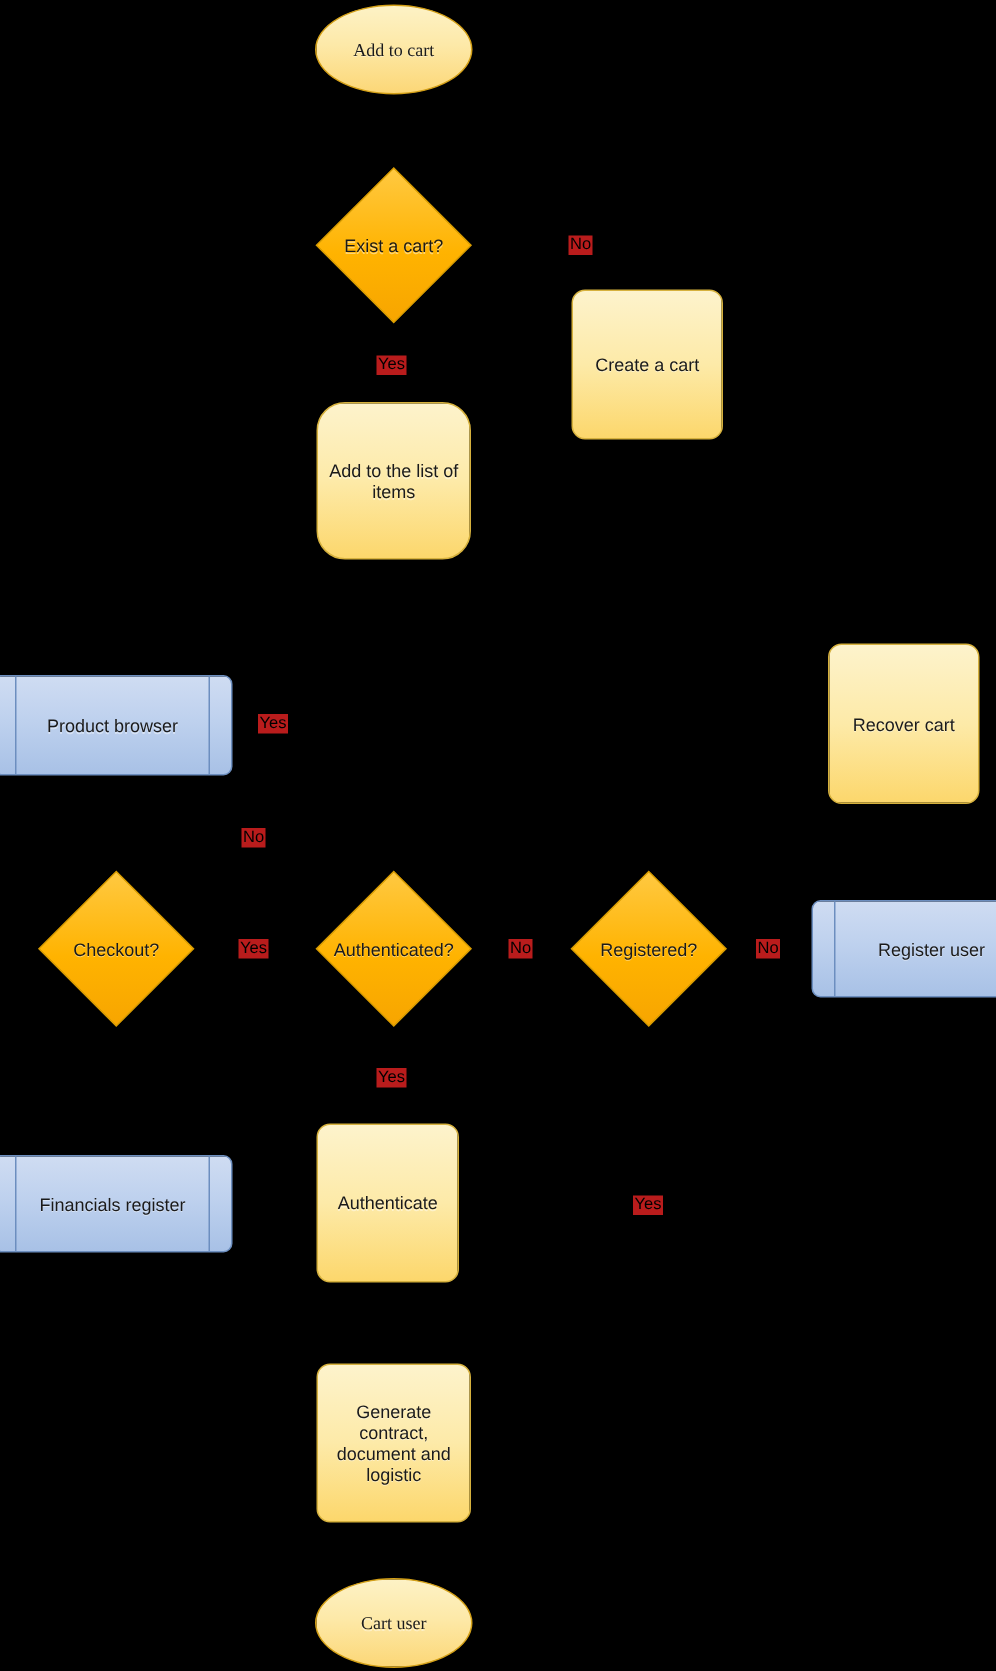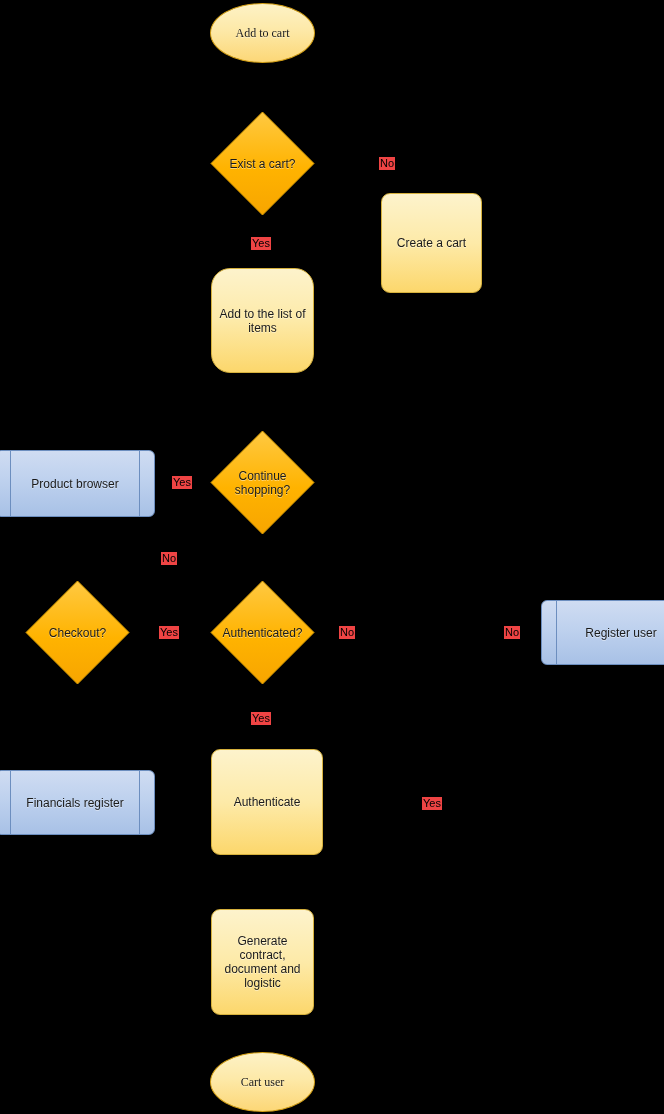--- a/index.html
+++ b/index.html
@@ -98,21 +98,21 @@
     width: 1px;
     background: #6c8ebf;
     z-index: 2;
   }
   .subroutine::before { left: 14px; }
   .subroutine::after  { right: 14px; }
 
   
   .edge-label {
     position: absolute;
-    background: #ef4444;
+    background: #b91c1c;
     color: #000000;
     font-size: 11px;
     line-height: 13px;
     padding: 0 1px;
     z-index: 5;
     white-space: nowrap;
   }
 </style>
 </head>
 <body>
@@ -149,28 +149,24 @@
     <span class="node-label">Add to the list of
 items</span>
   </div>
 
   <div class="subroutine" style="left:-5px; top:450px; width:160px; height:67px;">
     <span class="node-label">Product browser</span>
   </div>
 
   <div class="edge-label" style="left:172px; top:476px;">Yes</div>
 
-  <div class="decision" style="left:210px; top:430px; width:105px; height:105px;">
-    <svg class="dia-shape" viewBox="0 0 105 105" preserveAspectRatio="none">
-      <polygon points="52.5,1 104,52.5 52.5,104 1,52.5" fill="url(#gOrange1)" stroke="#d79b00" stroke-width="1"></polygon>
-    </svg>
-    <span class="node-label">Continue
-shopping?</span>
-  </div>
-
+
+  <div class="process" style="left:552px; top:429px; width:101px; height:107px;">
+    <span class="node-label">Recover cart</span>
+  </div>
 
   <div class="edge-label" style="left:161px; top:552px;">No</div>
 
   <div class="decision" style="left:25px; top:580px; width:105px; height:105px;">
     <svg class="dia-shape" viewBox="0 0 105 105" preserveAspectRatio="none">
       <polygon points="52.5,1 104,52.5 52.5,104 1,52.5" fill="url(#gOrange1)" stroke="#d79b00" stroke-width="1"></polygon>
     </svg>
     <span class="node-label">Checkout?</span>
   </div>
 
@@ -178,34 +174,40 @@
 
   <div class="decision" style="left:210px; top:580px; width:105px; height:105px;">
     <svg class="dia-shape" viewBox="0 0 105 105" preserveAspectRatio="none">
       <polygon points="52.5,1 104,52.5 52.5,104 1,52.5" fill="url(#gOrange1)" stroke="#d79b00" stroke-width="1"></polygon>
     </svg>
     <span class="node-label">Authenticated?</span>
   </div>
 
   <div class="edge-label" style="left:339px; top:626px;">No</div>
 
+  <div class="decision" style="left:380px; top:580px; width:105px; height:105px;">
+    <svg class="dia-shape" viewBox="0 0 105 105" preserveAspectRatio="none">
+      <polygon points="52.5,1 104,52.5 52.5,104 1,52.5" fill="url(#gOrange1)" stroke="#d79b00" stroke-width="1"></polygon>
+    </svg>
+    <span class="node-label">Registered?</span>
+  </div>
 
   <div class="edge-label" style="left:504px; top:626px;">No</div>
 
   <div class="subroutine" style="left:541px; top:600px; width:160px; height:65px;">
     <span class="node-label">Register user</span>
   </div>
 
   <div class="edge-label" style="left:251px; top:712px;">Yes</div>
 
   <div class="subroutine" style="left:-5px; top:770px; width:160px; height:65px;">
     <span class="node-label">Financials register</span>
   </div>
 
-  <div class="process" style="left:211px; top:749px; width:112px; height:106px;">
+  <div class="process" style="left:211px; top:749px; width:95px; height:106px;">
     <span class="node-label">Authenticate</span>
   </div>
 
   <div class="edge-label" style="left:422px; top:797px;">Yes</div>
 
   <div class="process" style="left:211px; top:909px; width:103px; height:106px;">
     <span class="node-label">Generate
 contract,
 document and
 logistic</span>

